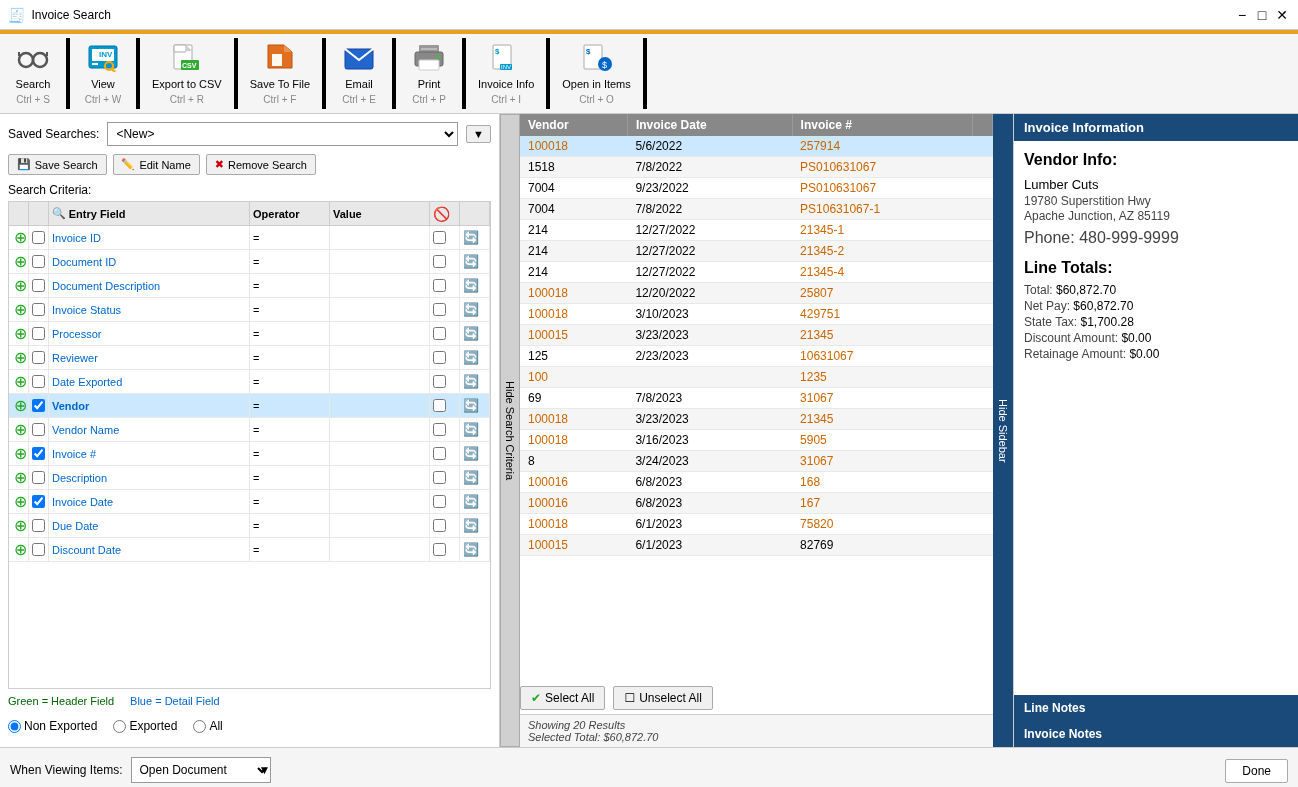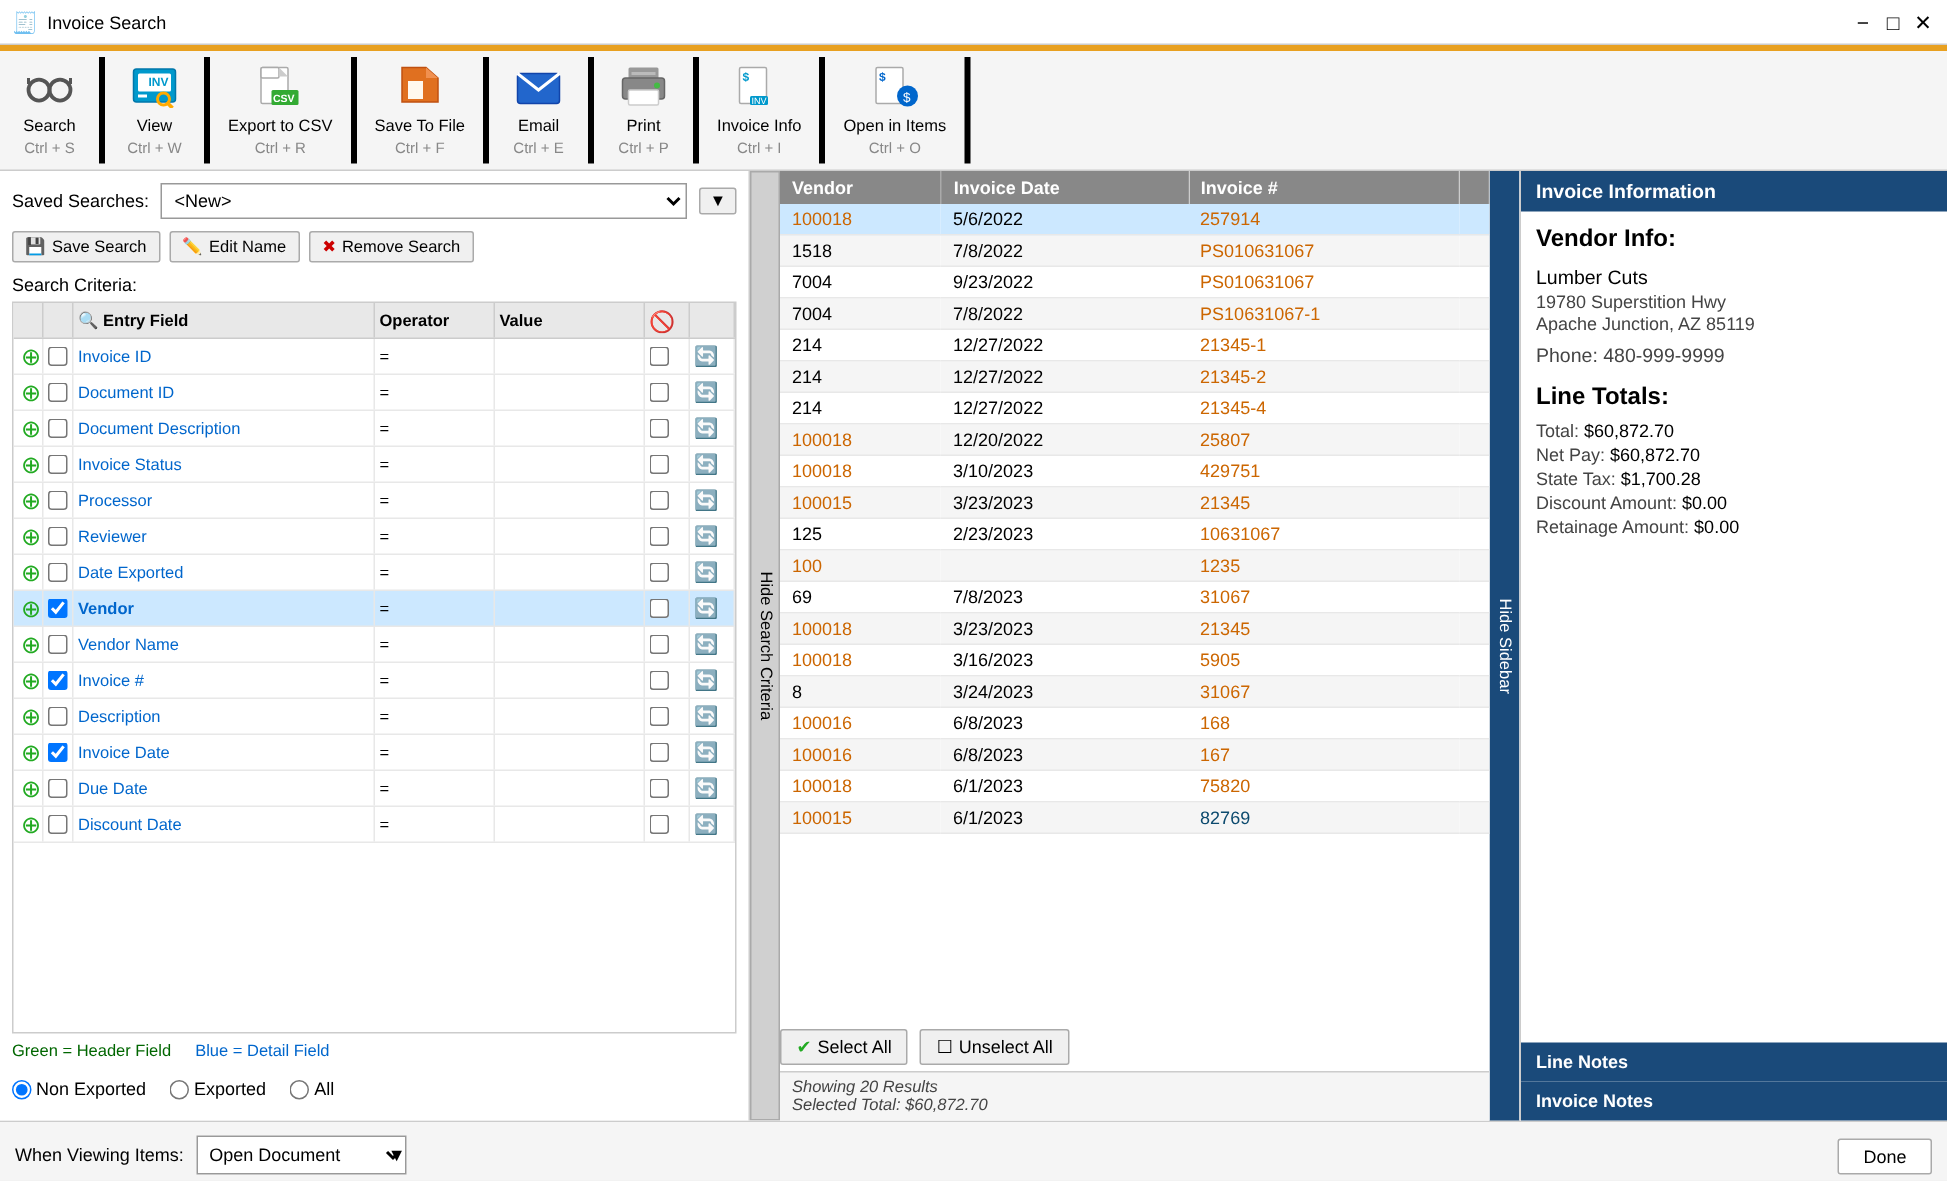--- a/index.html
+++ b/index.html
@@ -155,21 +155,21 @@
       border-left: 1px solid #ccc; display: flex; flex-direction: column;
     }
     .sidebar-header {
       background: #1a4a7a; color: white; padding: 6px 10px;
       font-size: 13px; font-weight: 600;
     }
     .sidebar-content { padding: 10px; flex: 1; }
     .vendor-info-title { font-size: 16px; font-weight: 700; margin-bottom: 8px; }
     .vendor-name { font-size: 13px; margin-bottom: 2px; }
     .vendor-addr { font-size: 12px; color: #444; margin-bottom: 1px; }
-    .vendor-phone { font-size: 13px; color: #444; margin-top: 6px; }
+    .vendor-phone { font-size: 16px; color: #444; margin-top: 6px; }
     .line-totals-title { font-size: 16px; font-weight: 700; margin: 12px 0 6px; }
     .total-row { font-size: 12px; margin-bottom: 2px; }
     .total-label { color: #444; }
     .total-value { font-weight: 500; }
     .sidebar-section-header {
       background: #1a4a7a; color: white; padding: 6px 10px;
       font-size: 12px; font-weight: 600;
     }
 
     
@@ -791,21 +791,21 @@
                 </tr>
                 <tr>
                   <td style="color: rgb(204, 102, 0);">100018</td>
                   <td>6/1/2023</td>
                   <td style="color: rgb(204, 102, 0);">75820</td>
                   <td></td>
                 </tr>
                 <tr>
                   <td style="color: rgb(204, 102, 0);">100015</td>
                   <td>6/1/2023</td>
-                  <td style="color: #0c4a6e;">82769</td>
+                  <td style="color: #000000;">82769</td>
                   <td></td>
                 </tr>
               </tbody>
           </table>
         </div>
 
         <div class="results-actions">
           <button class="select-btn">
             <span style="color:#22aa22;">✔</span>
             <span>Select All</span>

